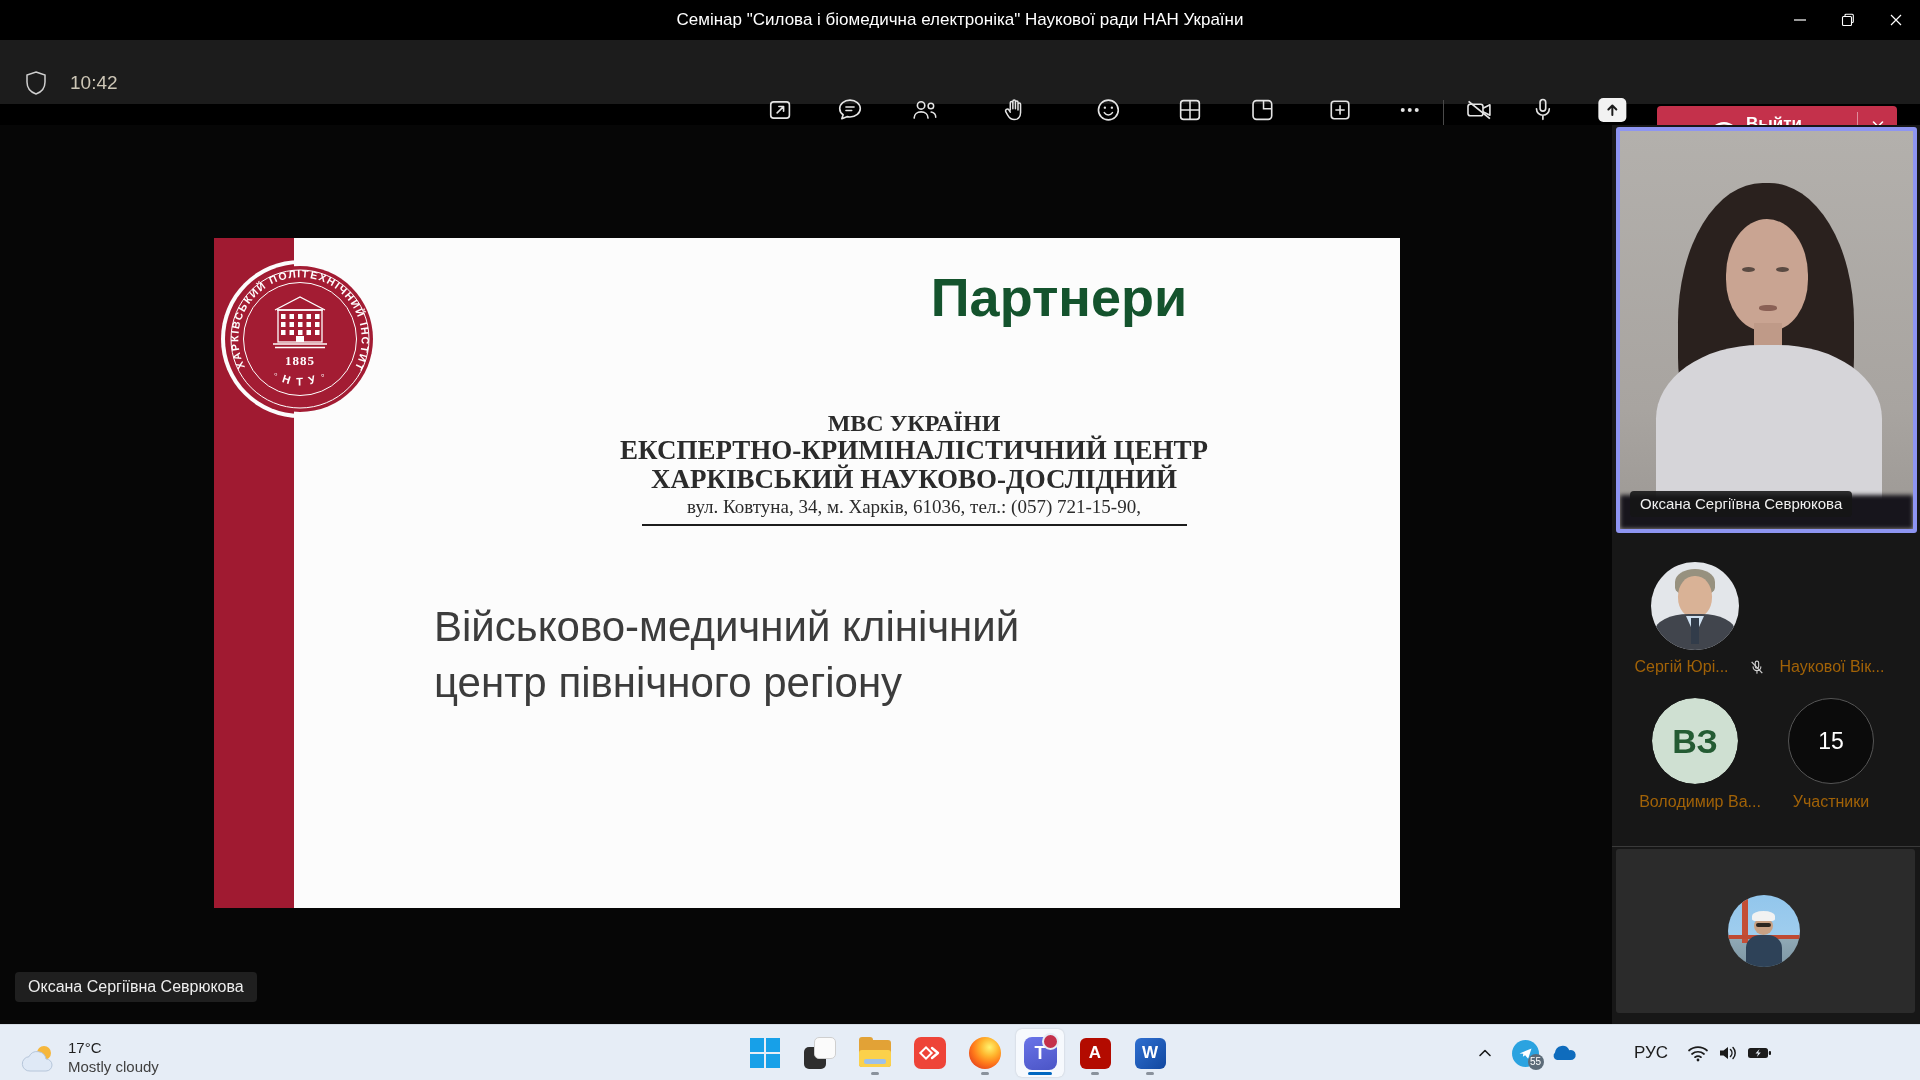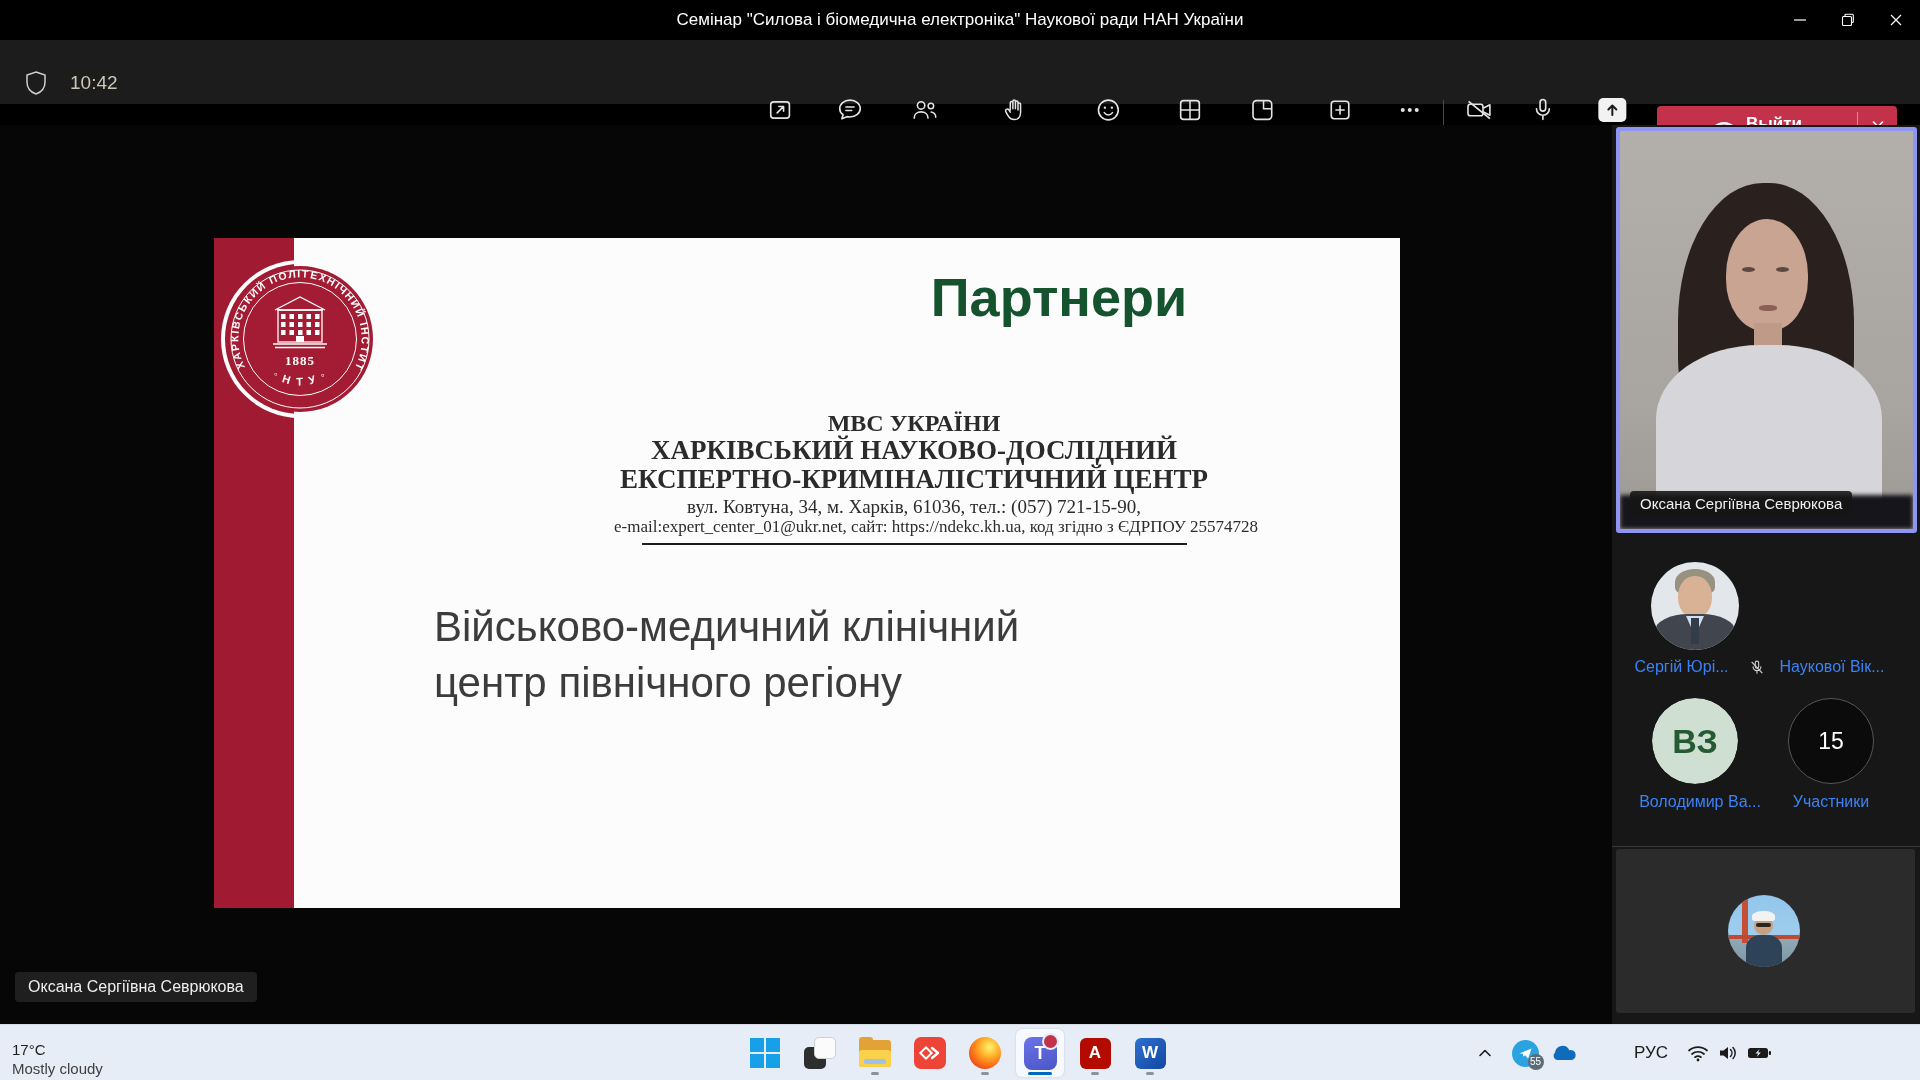--- a/index.html
+++ b/index.html
@@ -61,21 +61,21 @@
       border-radius:50% 50% 46% 46%; }
   .eye { position:absolute; width:13px; height:5px; background:#5a4a42; border-radius:50%; top:48px; }
   .mouth { position:absolute; left:33px; top:86px; width:18px; height:6px; background:#8a6055; border-radius:40%; }
   .neck { position:absolute; left:134px; top:192px; width:28px; height:28px; background:#bf9a88; }
   .torso { position:absolute; left:36px; top:214px; width:226px; height:160px; background:#d6d5d9;
       border-radius:46% 46% 0 0; }
   .deskband { position:absolute; left:0; bottom:0; width:100%; height:34px; background:#17151c; filter:blur(2px); }
   .vlabel { position:absolute; left:10px; bottom:12px; height:26px; line-height:26px; padding:0 10px;
       background:rgba(22,22,22,.88); border-radius:4px; color:#f0f0f0; font-size:15px; white-space:nowrap; }
 
-  .pname { position:absolute; transform:translateX(-50%); color:#3b82f6; font-size:16px; white-space:nowrap;
+  .pname { position:absolute; transform:translateX(-50%); color:#a16207; font-size:16px; white-space:nowrap;
       display:flex; align-items:center; gap:20px; }
   .av { position:absolute; border-radius:50%; overflow:hidden; }
   .av-init { display:flex; align-items:center; justify-content:center; font-weight:bold; font-size:34px;
       border-radius:50%; width:100%; height:100%; }
   .ringwrap { position:absolute; border-radius:50%; border:3px solid #8e95f2; padding:4px; background:#171717; }
   .count-circle { width:86px; height:86px; border-radius:50%; background:#0b0b0b; border:1px solid #555;
       display:flex; align-items:center; justify-content:center; color:#fff; font-size:23px; }
   .side-div { position:absolute; left:0; top:721px; width:308px; height:1px; background:#3a3a3a; }
   .btile { position:absolute; left:4px; top:724px; width:299px; height:164px; background:#2b2b2b; border-radius:3px; }
 
@@ -93,21 +93,21 @@
   .tower { position:absolute; left:14px; top:4px; width:6px; height:44px; background:#c44e36; }
   .deck { position:absolute; left:0; top:40px; width:100%; height:4px; background:#bf4a33; }
   .b-head { position:absolute; left:26px; top:22px; width:19px; height:18px; background:#c8a184; border-radius:50%; }
   .b-cap { position:absolute; left:24px; top:16px; width:23px; height:10px; background:#f2f2f2; border-radius:50% 50% 20% 20%; }
   .b-glass { position:absolute; left:28px; top:28px; width:15px; height:4px; background:#2c2620; border-radius:2px; }
   .b-torso { position:absolute; left:18px; top:40px; width:36px; height:32px; background:#2e4258; border-radius:40% 40% 0 0; }
 
   
   .taskbar { position:absolute; left:0; top:1024px; width:1920px; height:56px; background:#e6edf6;
       border-top:1px solid rgba(0,0,0,.07); }
-  .weather { position:absolute; left:12px; top:5px; height:46px; display:flex; align-items:flex-end; gap:10px;flex-direction:column; }
+  .weather { position:absolute; left:20px; top:5px; height:46px; display:flex; align-items:flex-end; gap:10px; }
   .wtxt .t1 { font-size:15px; color:#1f1f1f; line-height:19px; }
   .wtxt .t2 { font-size:15px; color:#404040; line-height:19px; }
   .slot { position:absolute; top:4px; width:48px; height:48px; display:flex; align-items:center; justify-content:center; }
   .slot.active { background:#f6f9fd; border-radius:6px; box-shadow:0 0 2px rgba(0,0,0,.18); }
   .runind { position:absolute; top:47px; height:3px; border-radius:2px; background:#8a929c; }
   .runind.blue { background:#0067c0; }
   .winlogo { width:30px; height:30px; display:grid; grid-template-columns:14px 14px; grid-template-rows:14px 14px; gap:2px; }
   .winlogo div { background:#17a0e8; }
   .tview { position:relative; width:32px; height:32px; }
   .tview .bk { position:absolute; left:0; bottom:0; width:22px; height:22px; background:#2e2e2e; border-radius:5px; }
@@ -328,24 +328,23 @@
           <text font-size="11" font-weight="bold" fill="#fff" letter-spacing="2" font-family="Liberation Sans, sans-serif" text-anchor="middle">
             <textPath href="#sealArcB" startOffset="50%">◦ Н Т У ◦</textPath>
           </text>
         </svg>
       </div>
 
       <div class="slide-title">Партнери</div>
 
       <div class="org">
         <div class="l1">МВС УКРАЇНИ</div>
+        <div class="l2">ЕКСПЕРТНО-КРИМІНАЛІСТИЧНИЙ ЦЕНТР</div>
         <div class="l2">ХАРКІВСЬКИЙ НАУКОВО-ДОСЛІДНИЙ</div>
-        <div class="l2">ЕКСПЕРТНО-КРИМІНАЛІСТИЧНИЙ ЦЕНТР</div>
         <div class="l4">вул. Ковтуна, 34, м. Харків, 61036, тел.: (057) 721-15-90,</div>
-        <div class="l5">e-mail:expert_center_01@ukr.net, сайт: https://ndekc.kh.ua, код згідно з ЄДРПОУ 25574728</div>
         <div class="rule"></div>
       </div>
 
       <div class="partner">
         <div>Військово-медичний клінічний</div>
         <div>центр північного регіону</div>
       </div>
     </div>
 
     <div class="speaker-pill">Оксана Сергіївна Севрюкова</div>

